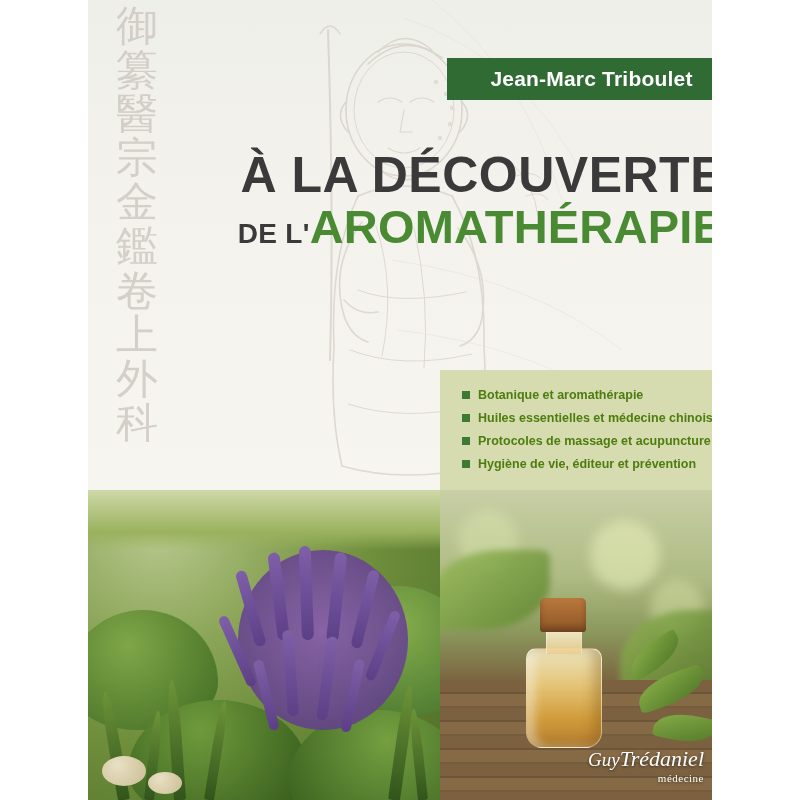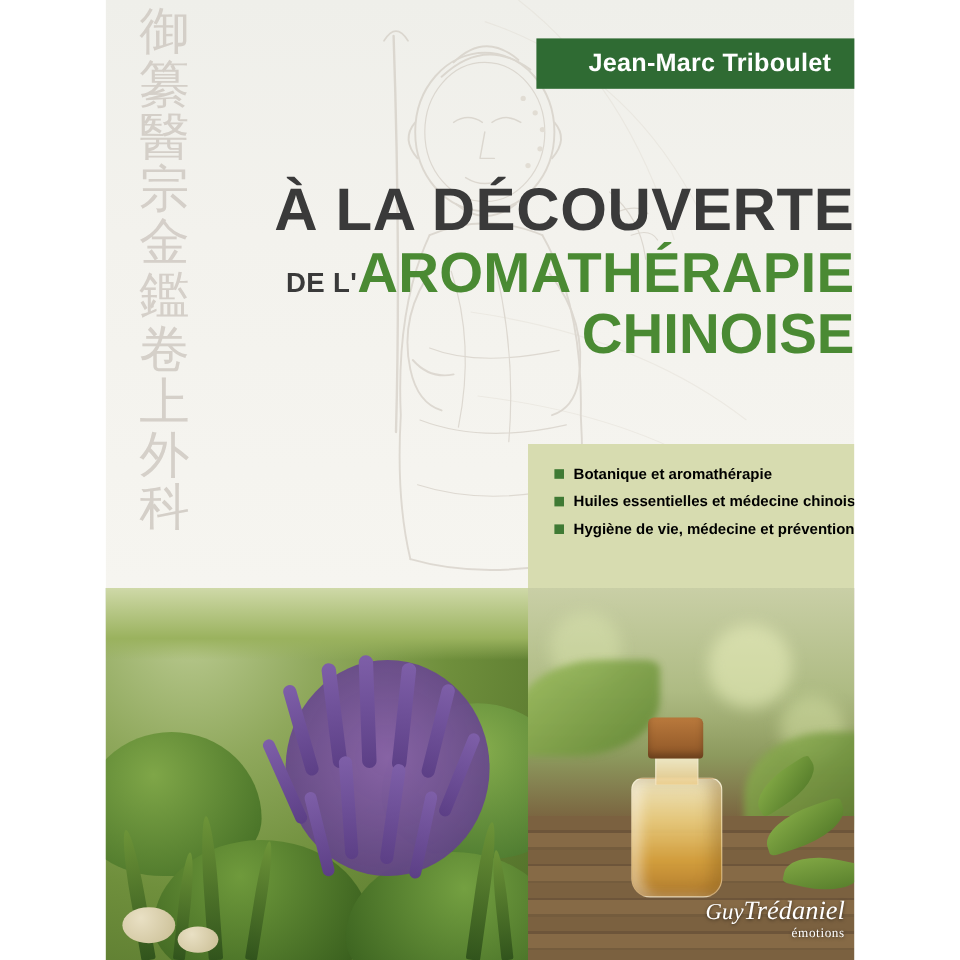--- a/index.html
+++ b/index.html
@@ -71,60 +71,60 @@
     top: 0;
     width: 320px;
     height: 490px;
     opacity: .35;
   }
 
   
   .author-banner {
     position: absolute;
     left: 447px;
-    top: 32px;
+    top: 58px;
     width: 289px;
     height: 42px;
     background: #2f6b33;
     display: flex;
     align-items: center;
     justify-content: center;
     box-shadow: 0 0 0 0 transparent;
   }
   .author-banner .author-name {
     color: #ffffff;
     font-size: 21px;
     font-weight: bold;
     letter-spacing: .2px;
     white-space: nowrap;
   }
 
   
   .title-block {
     position: absolute;
-    left: 142px;
+    left: 154px;
     top: 150px;
     width: 570px;
     text-align: right;
   }
   .t-line1 {
     color: #3a3a3a;
     font-size: 50px;
     font-weight: bold;
     line-height: 1.02;
     letter-spacing: .5px;
   }
   .t-line2 {
     line-height: 1.02;
     margin-top: 2px;
     white-space: nowrap;
   }
   .t-line2 .t-small {
     color: #3a3a3a;
-    font-size: 23px;
+    font-size: 28px;
     font-weight: bold;
     letter-spacing: .3px;
   }
   .t-line2 .t-green {
     color: #4a8a33;
     font-size: 47px;
     font-weight: bold;
     letter-spacing: .2px;
   }
   .t-line3 {
@@ -160,21 +160,21 @@
   }
   .bullet-row:last-child { margin-bottom: 0; }
   .bullet-sq {
     width: 8px;
     height: 8px;
     background: #3f7a34;
     margin-right: 8px;
     flex: 0 0 auto;
   }
   .bullet-txt {
-    color: #000000;
+    color: #4d7c0f;
     font-size: 12.5px;
     font-weight: bold;
     white-space: nowrap;
   }
 
   
   .photos {
     position: absolute;
     left: 88px;
     top: 490px;
@@ -416,35 +416,38 @@
 
   <div class="author-banner">
     <span class="author-name">Jean-Marc Triboulet</span>
   </div>
 
   <div class="title-block">
     <div class="t-line1">À LA DÉCOUVERTE</div>
     <div class="t-line2">
       <span class="t-small">DE L'</span><span class="t-green">AROMATHÉRAPIE</span>
     </div>
-    <div class="t-line4">CHINOISE</div>
   </div>
 
   <div class="bullets-panel">
     <div class="bullet-row">
       <span class="bullet-sq"></span>
       <span class="bullet-txt">Botanique et aromathérapie</span>
     </div>
     <div class="bullet-row">
       <span class="bullet-sq"></span>
       <span class="bullet-txt">Huiles essentielles et médecine chinoise</span>
     </div>
     <div class="bullet-row">
       <span class="bullet-sq"></span>
-      <span class="bullet-txt">Hygiène de vie, médecine et prévention</span>
+      <span class="bullet-txt">Protocoles de massage et acupuncture</span>
+    </div>
+    <div class="bullet-row">
+      <span class="bullet-sq"></span>
+      <span class="bullet-txt">Hygiène de vie, éditeur et prévention</span>
     </div>
   </div>
 
   <div class="photos">
 
     <div class="photo-left">
       <div class="pl-sky"></div>
       <div class="pl-band"></div>
 
       <div class="pl-bush" style="left:-20px; top:120px; width:150px; height:120px; background:radial-gradient(circle at 40% 30%, #7fa648, #3f6a22);"></div>
@@ -495,18 +498,18 @@
       <div class="pr-olive-leaf" style="left:196px; bottom:96px; width:70px; height:30px; transform:rotate(-18deg);"></div>
       <div class="pr-olive-leaf" style="left:214px; bottom:58px; width:62px; height:28px; transform:rotate(12deg);"></div>
       <div class="pr-olive-leaf" style="left:186px; bottom:132px; width:58px; height:26px; transform:rotate(-32deg);"></div>
     </div>
   </div>
 
   <div class="publisher">
     <div class="pub-main">
       <span class="pub-guy">Guy</span><span>Trédaniel</span>
     </div>
-    <div class="pub-sub">émotions</div>
+    <div class="pub-sub">médecine</div>
   </div>
 
   <div class="margin-left"></div>
   <div class="margin-right"></div>
 </div>
 
 </body></html>

